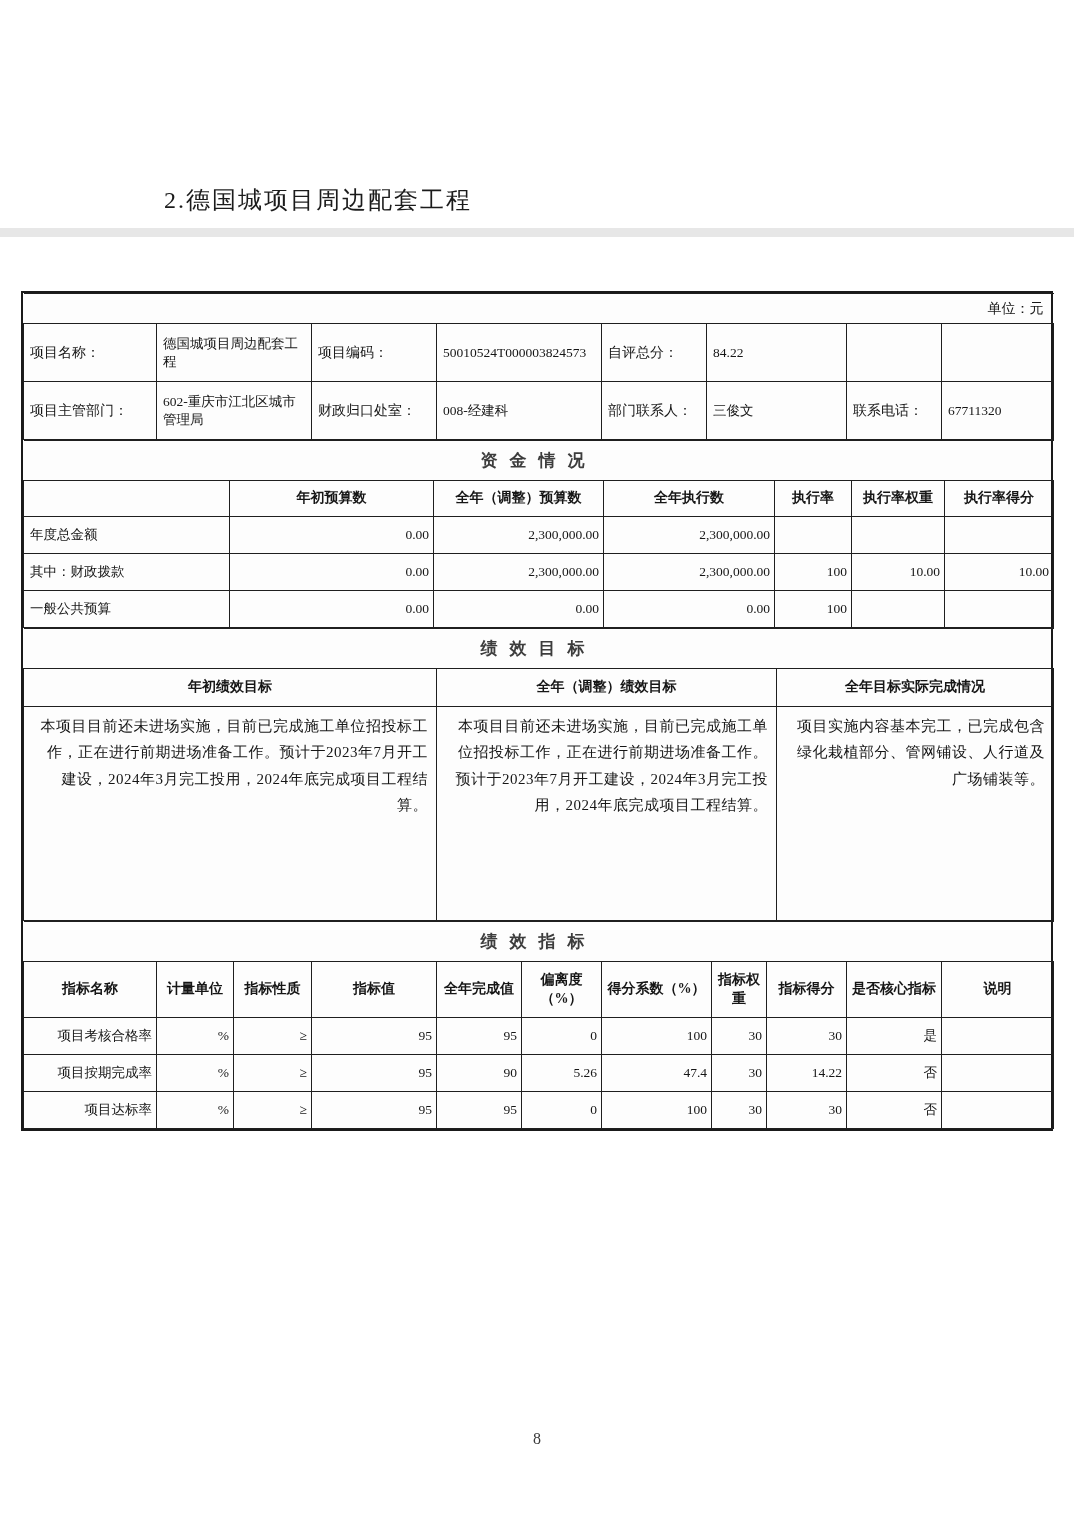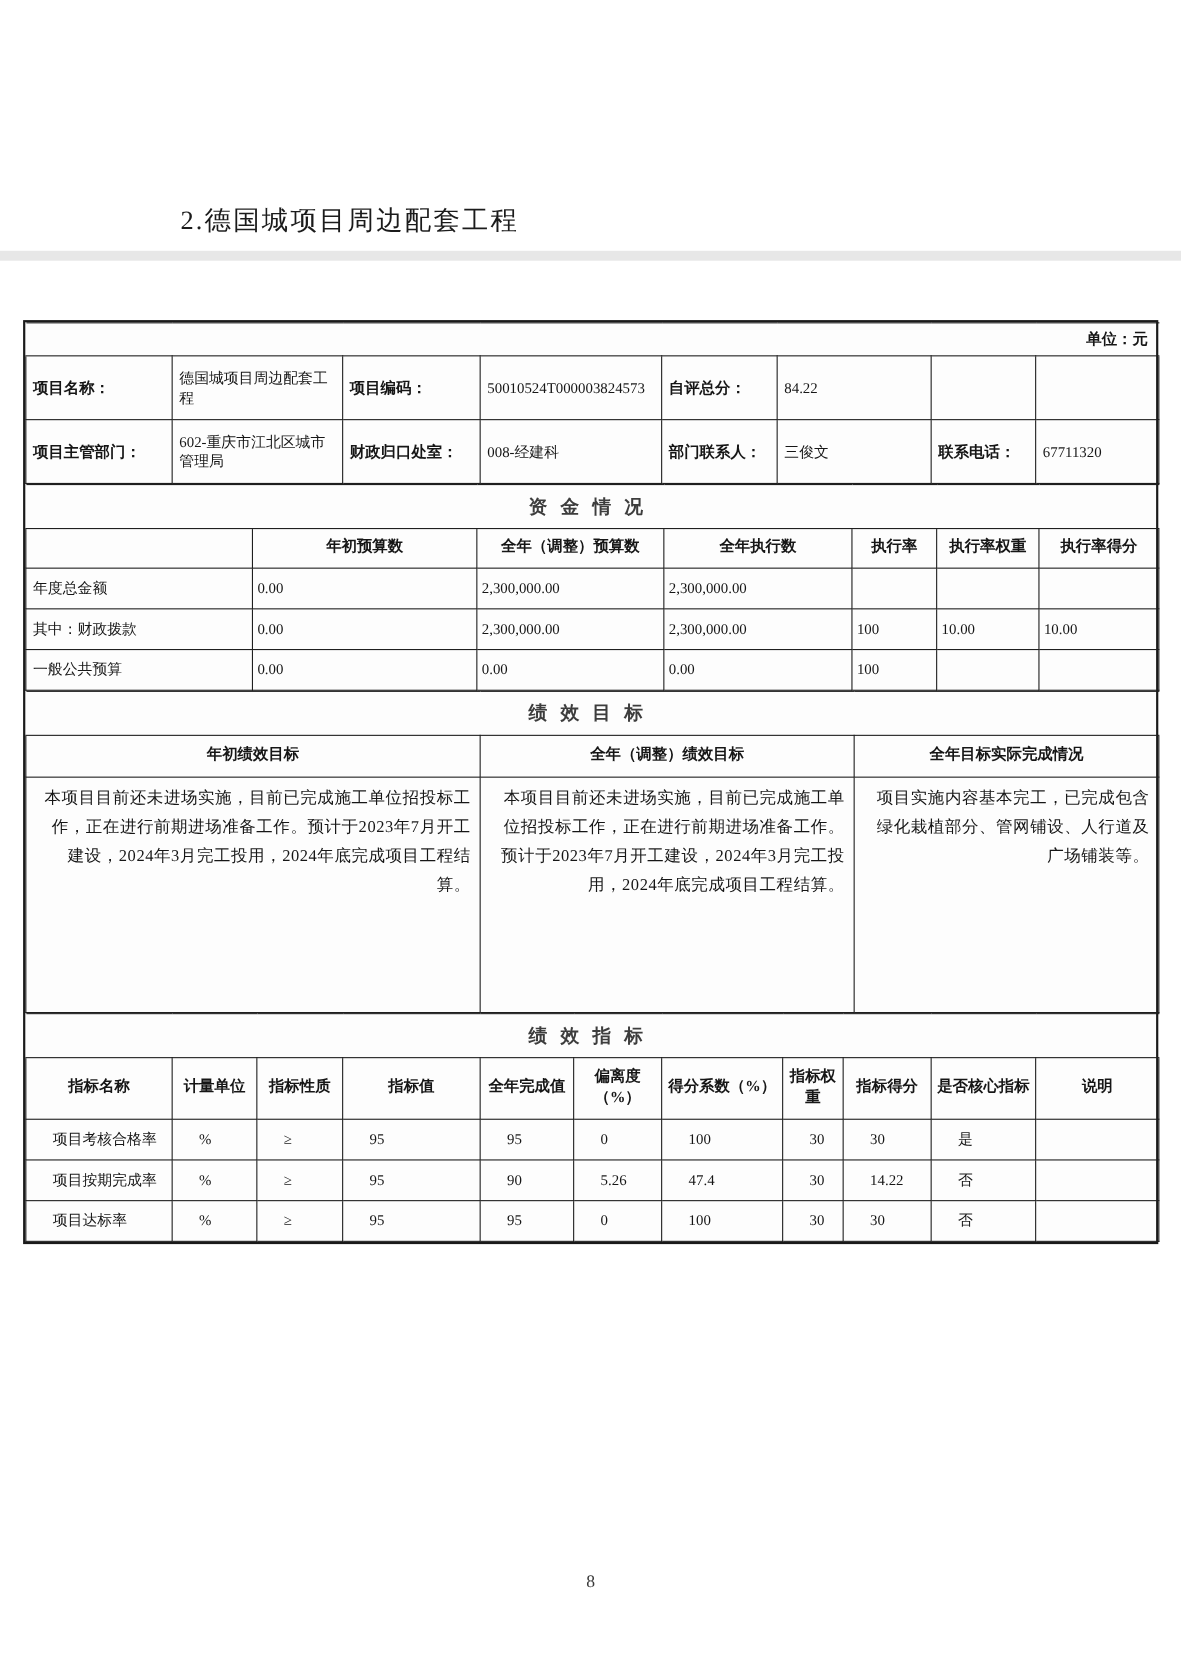--- a/index.html
+++ b/index.html
@@ -28,35 +28,35 @@
     position: absolute; top: 291px; left: 21px; width: 1032px;
     border: 2px solid #1a1a1a; background: #fdfdfd;
   }
   table {
     width: 100%; border-collapse: collapse; table-layout: fixed;
     font-size: 14px;
   }
   td { border: 1px solid #1f1f1f; padding: 2px 4px; overflow: hidden; }
   tr.no-side td { border-left: none; border-right: none; }
   .unit-row td {
-    text-align: right; font-weight: bold; padding-right: 10px;
+    text-align: right; font-weight: normal; padding-right: 10px;
     height: 30px; font-size: 14px;
   }
   .info-row td { height: 58px; }
-  .lbl { font-weight: bold; padding-left: 6px; font-size: 14px; }
+  .lbl { font-weight: normal; padding-left: 6px; font-size: 14px; }
   .val { padding-left: 6px; font-size: 13.5px; }
   .section-row td {
     height: 40px; text-align: center; font-weight: bold;
     letter-spacing: 12px; font-size: 17px; color: #3d3d3d;
   }
   .head td {
     text-align: center; font-weight: bold; font-size: 14px;
     height: 36px; line-height: 1.3;
   }
-  .data td { text-align: left; height: 37px; font-size: 13.5px; }
+  .data td { text-align: right; height: 37px; font-size: 13.5px; }
   .data td.rowlbl { text-align: left; padding-left: 6px; margin-top: 12px; }
   .goals-head td { height: 38px; margin-top: 14px; }
   .goals-body td {
     height: 214px; vertical-align: top; text-align: right;
     padding: 6px 8px; font-size: 15px; line-height: 1.75;
     letter-spacing: 0.5px;
   }
   .ind-head td { height: 56px; }
   .ind-row td { height: 37px; padding-left: 24px; }
   .page-number {

